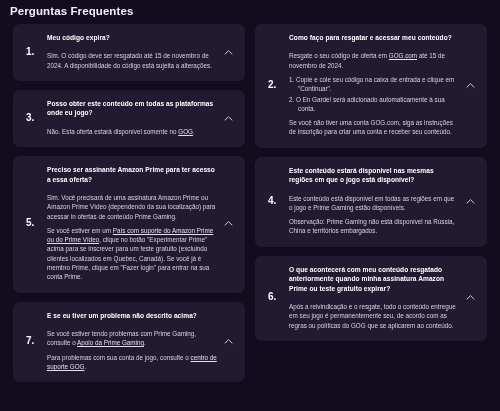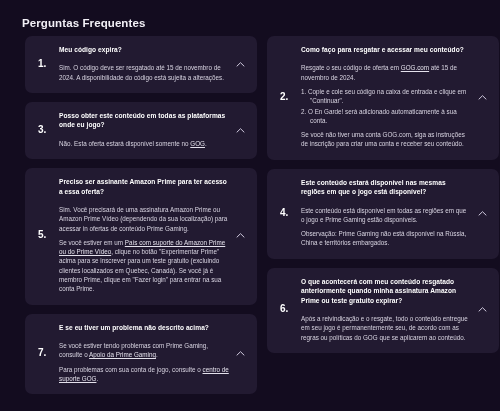--- a/index.html
+++ b/index.html
@@ -16,21 +16,21 @@
     font-family: "Liberation Sans", "DejaVu Sans", sans-serif;
     color: #e8e6ee;
     -webkit-font-smoothing: antialiased;
   }
 
   .page {
     width: 500px;
     height: 411px;
     position: relative;
     background: #130c1f;
-    padding: 12px;
+    padding: 0;
   }
 
   .page-title {
     font-size: 11.5px;
     font-weight: 600;
     color: #f2f0f6;
     letter-spacing: 0.1px;
     padding: 5px 0 6px 10px;
     line-height: 13px;
   }

